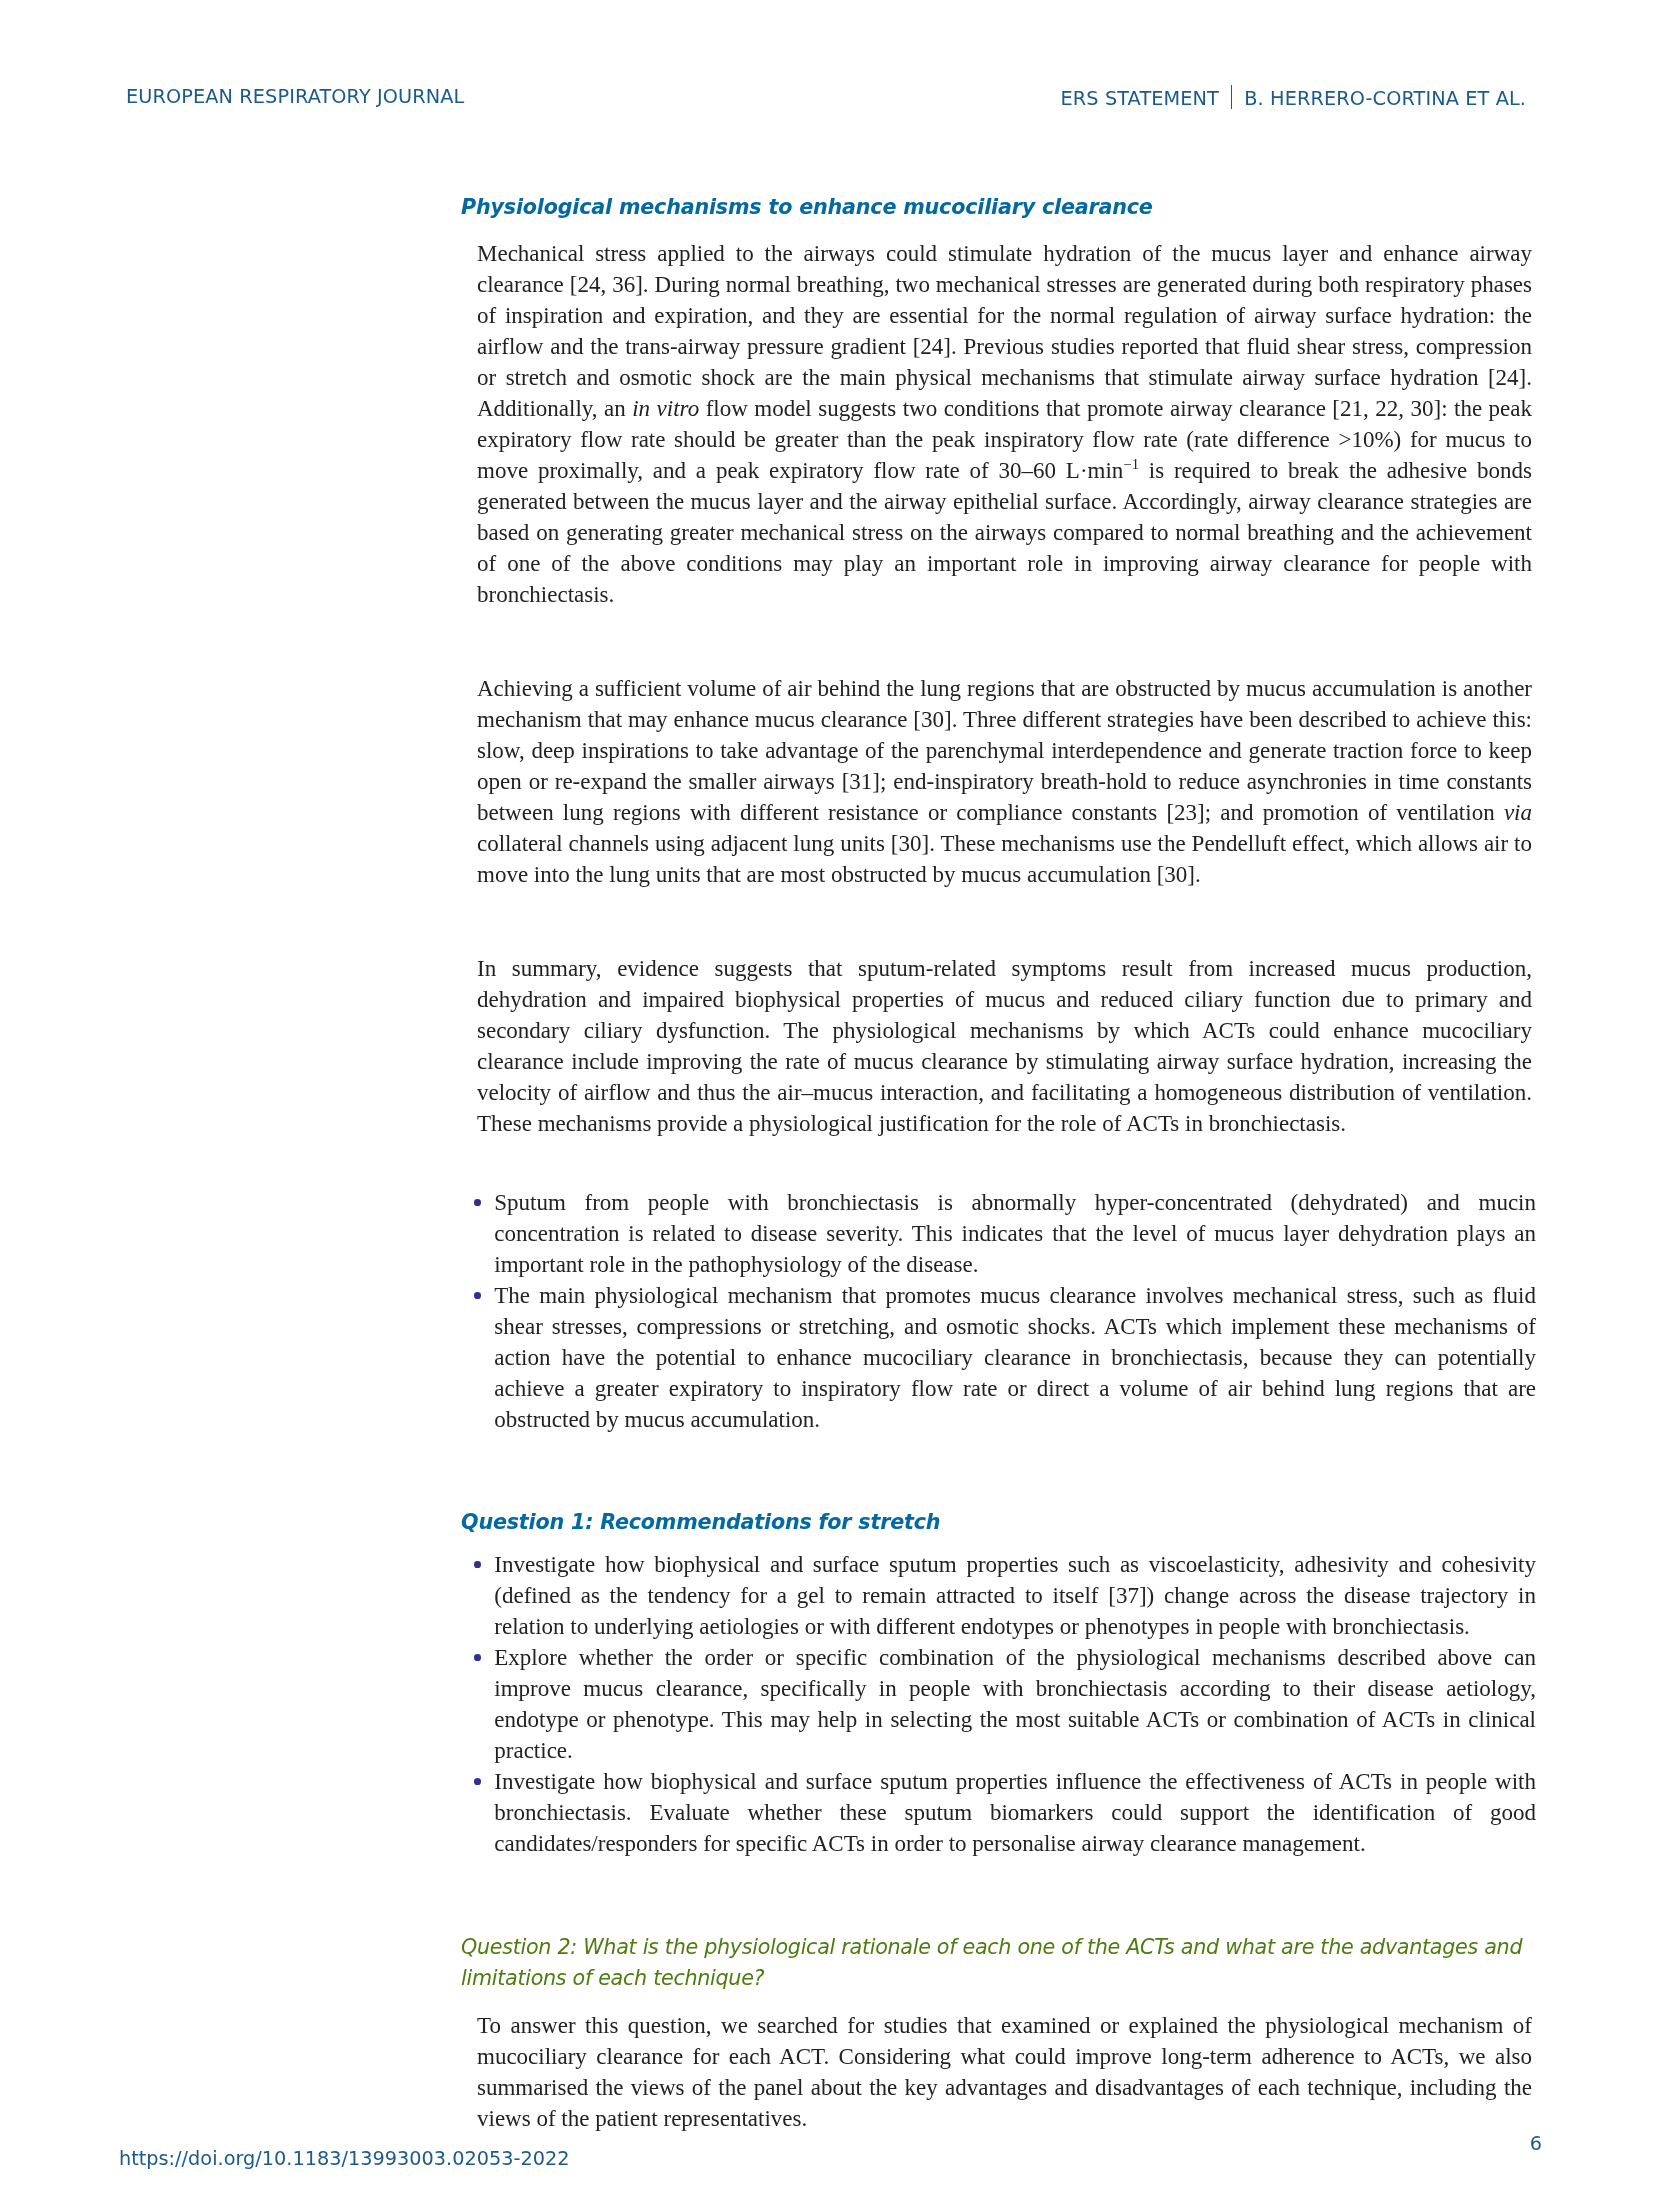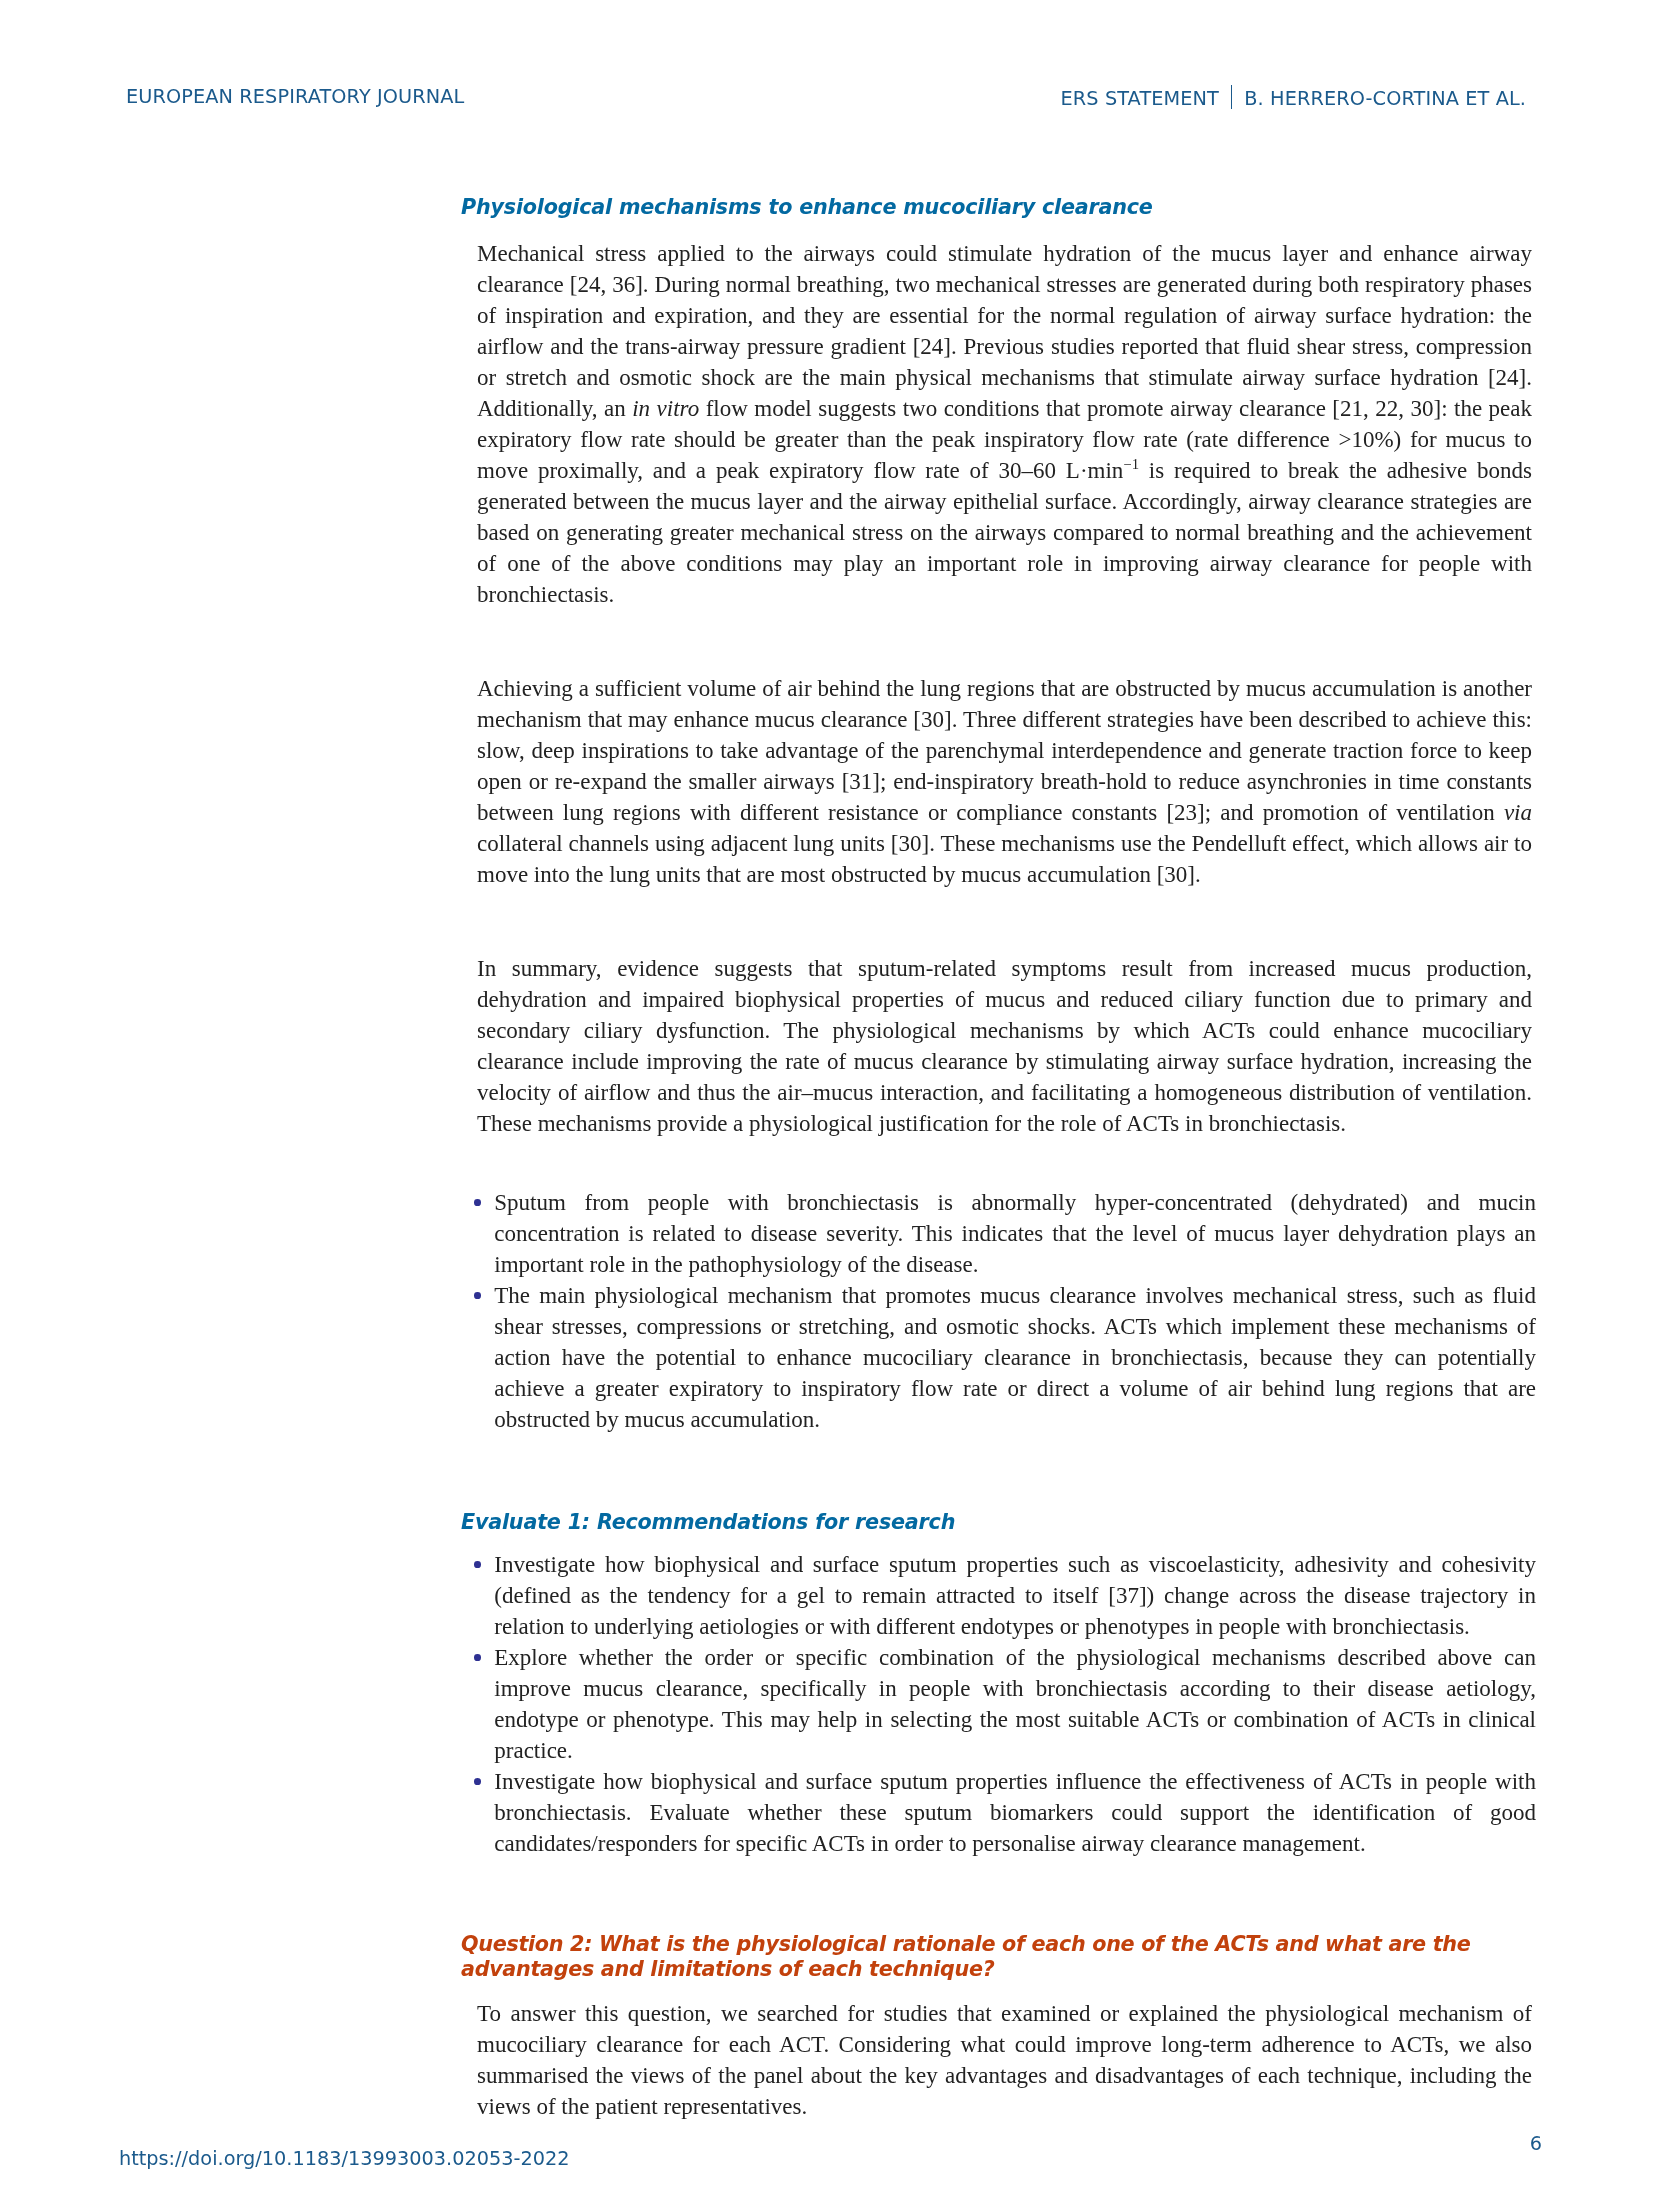--- a/index.html
+++ b/index.html
@@ -53,24 +53,24 @@
       font-style: italic;
       font-size: 20.7px;
       line-height: 29px;
       color: #0369a1;
       margin: 0;
       letter-spacing: -0.2px;
     }
     .q2-heading {
       font-family: "DejaVu Sans", sans-serif;
       font-style: italic;
-      font-weight: bold;
+      font-weight: normal;
       font-size: 20.7px;
-      line-height: 25px;
-      color: #c2410c;
+      line-height: 31px;
+      color: #4d7c0f;
       margin: 0;
       letter-spacing: -0.3px;
     }
     .para-gap { height: 31px; }
     .gap-sm { height: 20px; }
     .gap-lg { height: 61px; }
     ul.bullets {
       list-style: none;
       margin: 12px;
       padding: 0;
@@ -128,21 +128,21 @@
   <section>
     <ul class="bullets">
       <li><span class="bullet-dot"></span><span>Sputum from people with bronchiectasis is abnormally hyper-concentrated (dehydrated) and mucin concentration is related to disease severity. This indicates that the level of mucus layer dehydration plays an important role in the pathophysiology of the disease.</span></li>
       <li><span class="bullet-dot"></span><span>The main physiological mechanism that promotes mucus clearance involves mechanical stress, such as fluid shear stresses, compressions or stretching, and osmotic shocks. ACTs which implement these mechanisms of action have the potential to enhance mucociliary clearance in bronchiectasis, because they can potentially achieve a greater expiratory to inspiratory flow rate or direct a volume of air behind lung regions that are obstructed by mucus accumulation.</span></li>
     </ul>
   </section>
 
   <div class="gap-lg"></div>
 
   <section>
-    <h3 class="section-heading">Evaluate 1: Recommendations for research</h3>
+    <h3 class="section-heading">Question 1: Recommendations for stretch</h3>
     <ul class="bullets">
       <li><span class="bullet-dot"></span><span>Investigate how biophysical and surface sputum properties such as viscoelasticity, adhesivity and cohesivity (defined as the tendency for a gel to remain attracted to itself [37]) change across the disease trajectory in relation to underlying aetiologies or with different endotypes or phenotypes in people with bronchiectasis.</span></li>
       <li><span class="bullet-dot"></span><span>Explore whether the order or specific combination of the physiological mechanisms described above can improve mucus clearance, specifically in people with bronchiectasis according to their disease aetiology, endotype or phenotype. This may help in selecting the most suitable ACTs or combination of ACTs in clinical practice.</span></li>
       <li><span class="bullet-dot"></span><span>Investigate how biophysical and surface sputum properties influence the effectiveness of ACTs in people with bronchiectasis. Evaluate whether these sputum biomarkers could support the identification of good candidates/responders for specific ACTs in order to personalise airway clearance management.</span></li>
     </ul>
   </section>
 
   <div class="gap-lg"></div>
 
   <section>

